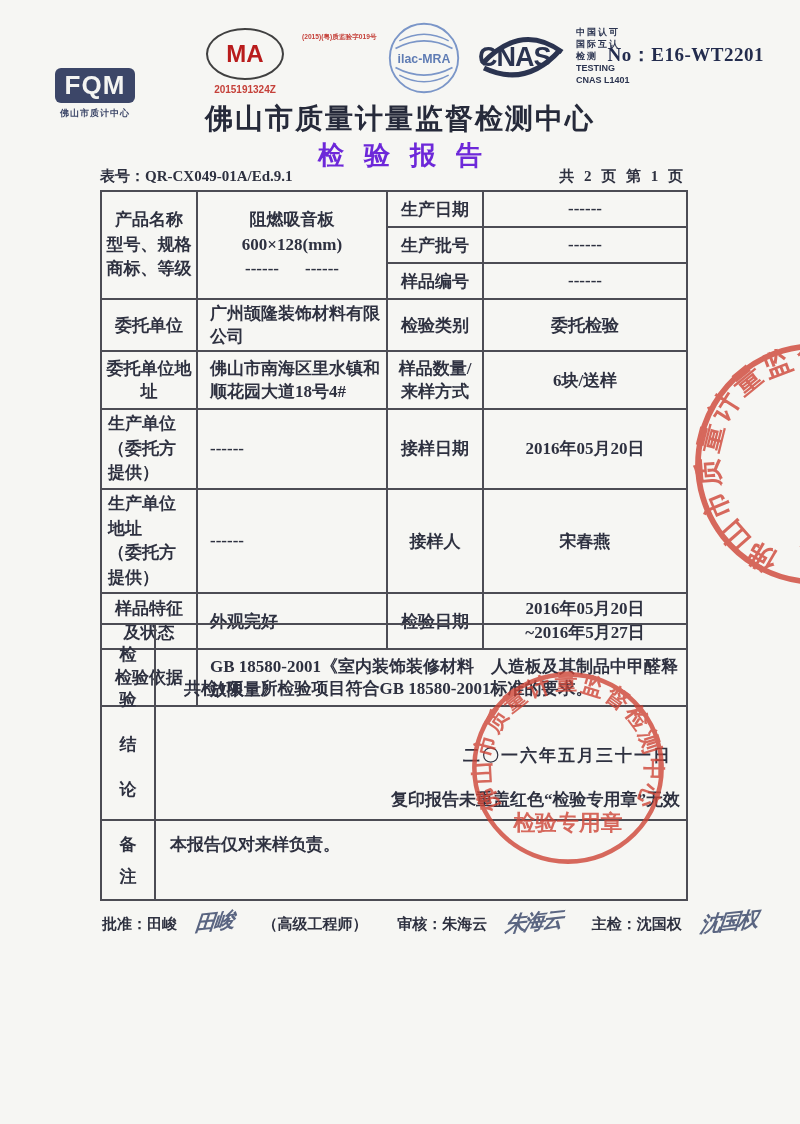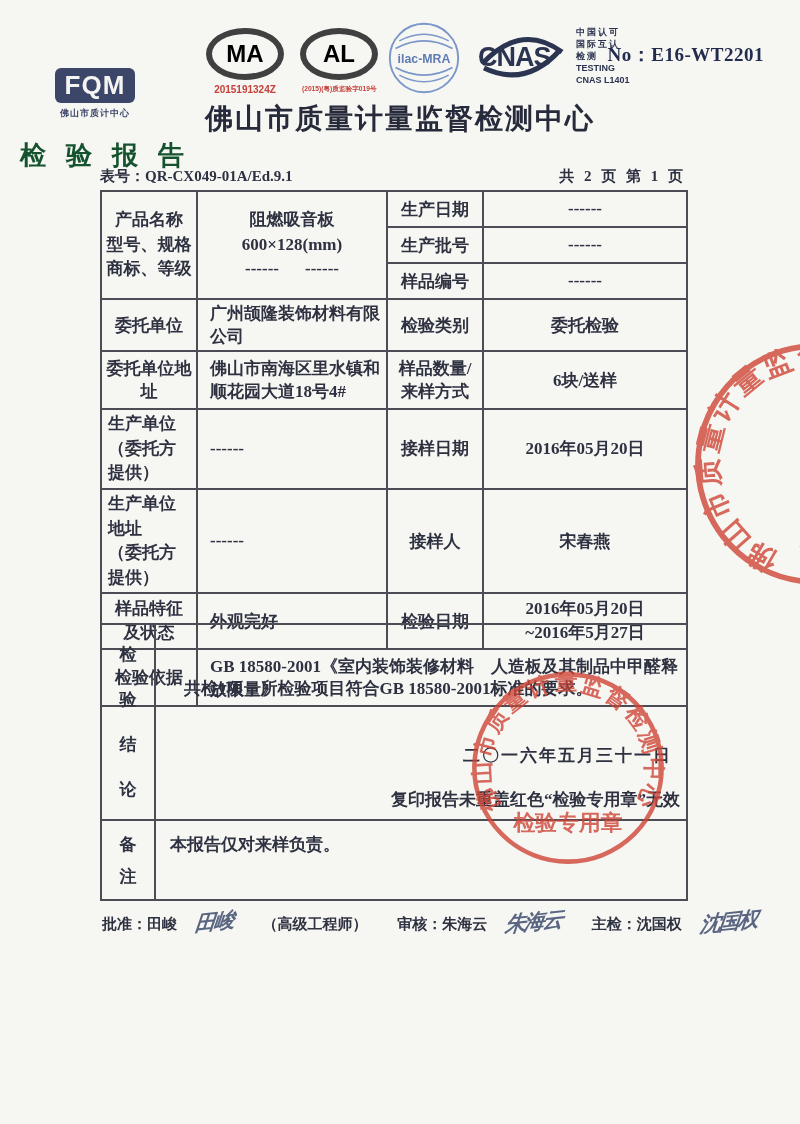--- a/index.html
+++ b/index.html
@@ -9,44 +9,44 @@
     font-family:"Liberation Serif","DejaVu Serif",serif;
     color:#2e3140;
   }
   
   .logo-row{position:absolute;top:18px;left:38px;right:30px;height:80px;}
   .fqm{position:absolute;left:12px;top:8px;width:90px;text-align:center;margin-top:42px;}
   .fqm-box{display:inline-block;background:#3c4668;color:#f4f4f2;font-weight:700;
     font-size:26px;padding:2px 10px;border-radius:6px;letter-spacing:1px;
     font-family:"Liberation Sans",sans-serif;}
   .fqm-cap{margin-top:4px;font-size:9px;color:#3c4668;font-weight:700;letter-spacing:1px;}
-  .seal-oval{width:78px;height:52px;border:6px solid #404040;border-radius:50%;
+  .seal-oval{width:78px;height:52px;border:2px solid #404040;border-radius:50%;
     display:flex;align-items:center;justify-content:center;
-    color:#000000;font-weight:700;font-size:24px;font-family:"Liberation Sans",sans-serif;
+    color:#b91c1c;font-weight:700;font-size:24px;font-family:"Liberation Sans",sans-serif;
     letter-spacing:0px;box-sizing:border-box;}
   .cma{position:absolute;left:168px;top:10px;text-align:center;}
   .al{position:absolute;left:262px;top:10px;text-align:center;}
   .seal-cap{margin-top:4px;font-size:10px;color:#c5413a;font-weight:700;
     font-family:"Liberation Sans",sans-serif;}
   .seal-cap.tiny{font-size:7px;transform:scale(.95);}
   .ilac{position:absolute;left:348px;top:2px;width:76px;height:76px;}
   .cnas{position:absolute;left:438px;top:12px;width:90px;}
   .cnas-mark{position:relative;width:90px;height:52px;}
   .cnas-word{position:absolute;top:12px;left:2px;font-family:"Liberation Sans",sans-serif;
     font-weight:700;font-size:27px;color:#2b3450;letter-spacing:-1px;text-align:center;}
   .cnas-cap{position:absolute;left:538px;top:8px;font-size:9px;line-height:12px;
     color:#2b3450;font-weight:700;letter-spacing:2px;}
   .cnas-cap .en{font-family:"Liberation Sans",sans-serif;letter-spacing:0;}
   .report-no{position:absolute;right:6px;top:24px;font-size:19px;font-weight:700;
     color:#232c4e;letter-spacing:.5px;}
   
   .org-title{position:absolute;top:100px;left:0;width:100%;text-align:center;
     font-size:28px;font-weight:700;color:#262a3a;letter-spacing:2px;}
-  .doc-title{position:absolute;top:138px;left:0;width:100%;
-    font-size:26px;font-weight:700;color:#14532d;letter-spacing:20px;text-indent:20px;}
+  .doc-title{position:absolute;top:138px;left:0;width:100%;text-align:center;
+    font-size:26px;font-weight:700;color:#6d28d9;letter-spacing:20px;text-indent:20px;}
   .form-row{position:absolute;top:167px;left:100px;width:586px;font-size:15px;
     font-weight:700;color:#2e3140;}
   .form-no{float:left;}
   .pagination{float:right;letter-spacing:3px;}
   
   table{border-collapse:collapse;table-layout:fixed;}
   td{border:2px solid #4c4c54;font-size:17px;font-weight:700;color:#2e3140;
     padding:2px 4px;vertical-align:middle;overflow:hidden;}
   .tbl-main{position:absolute;top:190px;left:100px;width:586px;}
   .tbl-low{position:absolute;top:623px;left:100px;width:586px;}
@@ -82,21 +82,20 @@
   <div class="logo-row">
     <div class="fqm">
       <span class="fqm-box">FQM</span>
       <div class="fqm-cap">佛山市质计中心</div>
     </div>
     <div class="cma">
       <div class="seal-oval">MA</div>
       <div class="seal-cap">2015191324Z</div>
     </div>
     <div class="al">
-      <div class="seal-oval">AL</div>
       <div class="seal-cap tiny">(2015)(粤)质监验字019号</div>
     </div>
     <div class="ilac">
       <svg viewBox="0 0 80 80" width="76" height="76">
         <circle cx="40" cy="40" r="36" fill="none" stroke="#7b96c8" stroke-width="2"></circle>
         <path d="M10 30 Q40 14 70 30" fill="none" stroke="#7b96c8" stroke-width="2"></path>
         <path d="M10 50 Q40 66 70 50" fill="none" stroke="#7b96c8" stroke-width="2"></path>
         <path d="M14 22 Q40 8 66 22" fill="none" stroke="#7b96c8" stroke-width="1.5"></path>
         <path d="M14 58 Q40 72 66 58" fill="none" stroke="#7b96c8" stroke-width="1.5"></path>
         <text x="40" y="45" text-anchor="middle" font-size="13" font-weight="bold" fill="#5f7cb4" font-family="Liberation Sans, sans-serif">ilac-MRA</text>

